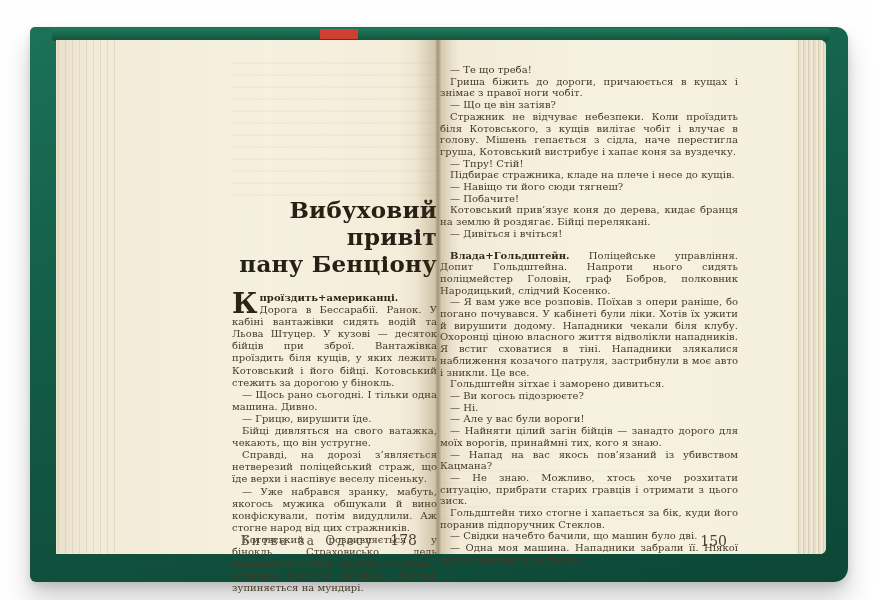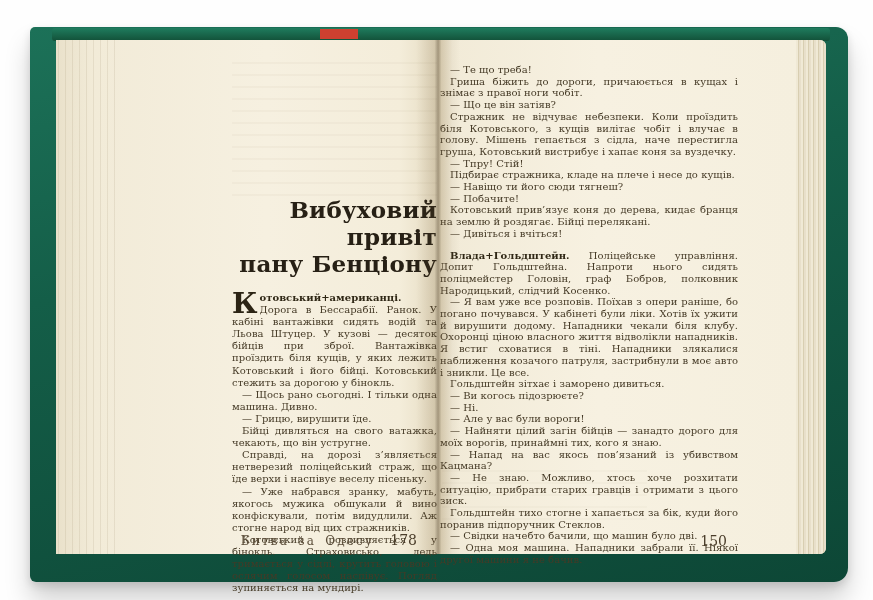--- a/index.html
+++ b/index.html
@@ -64,21 +64,21 @@
   <div class="pages">
     <div class="left-page">
       <div class="left-stripes"></div>
       <div class="ghost"></div>
 
       <div class="left-text">
         <h1 class="title">
           <span>Вибуховий привіт</span>
           <span>пану Бенціону</span>
         </h1>
-        <p class="para first"><span class="dropcap">К</span><span class="lead">отовський+американці.</span><span> Дорога в Бессарабії. Ранок. У кабіні вантажівки сидять водій та Льова Штуцер. У кузові — десяток бійців при зброї. Вантажівка проїздить біля кущів, у яких лежить Котовський і його бійці. Котовський стежить за дорогою у бінокль.</span></p>
+        <p class="para first"><span class="dropcap">К</span><span class="lead">проїздить+американці.</span><span> Дорога в Бессарабії. Ранок. У кабіні вантажівки сидять водій та Льова Штуцер. У кузові — десяток бійців при зброї. Вантажівка проїздить біля кущів, у яких лежить Котовський і його бійці. Котовський стежить за дорогою у бінокль.</span></p>
         <p class="para">— Щось рано сьогодні. І тільки одна машина. Дивно.</p>
         <p class="para">— Грицю, вирушити їде.</p>
         <p class="para">Бійці дивляться на свого ватажка, чекають, що він устругне.</p>
         <p class="para">Справді, на дорозі з’являється нетверезий поліцейський страж, що їде верхи і наспівує веселу пісеньку.</p>
         <p class="para">— Уже набрався зранку, мабуть, якогось мужика обшукали й вино конфіскували, потім видудлили. Аж стогне народ від цих стражників.</p>
         <p class="para">Котовський роздивляється у бінокль. Страховисько, ледь тримається у сідлі, крутить головою і ослячим голосом наспівує. Погляд зупиняється на мундирі.</p>
       </div>
 
       <div class="left-footer">
         <span class="running">Битва за Одесу</span>

